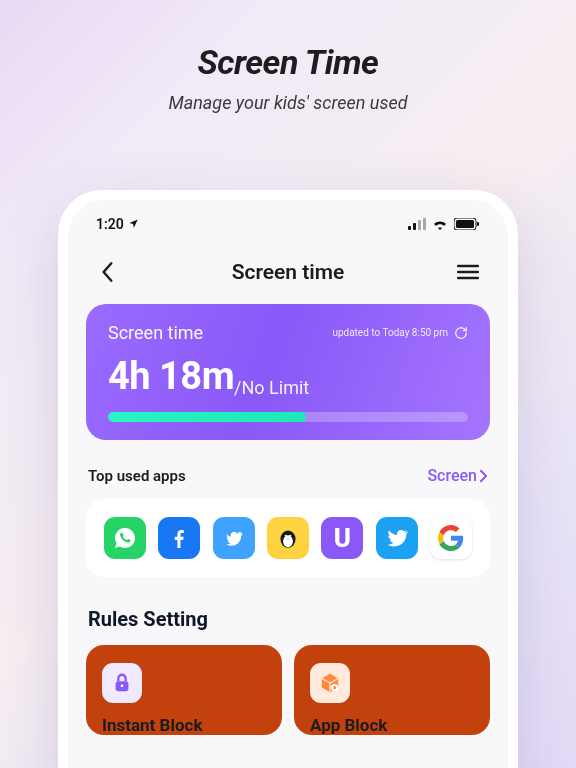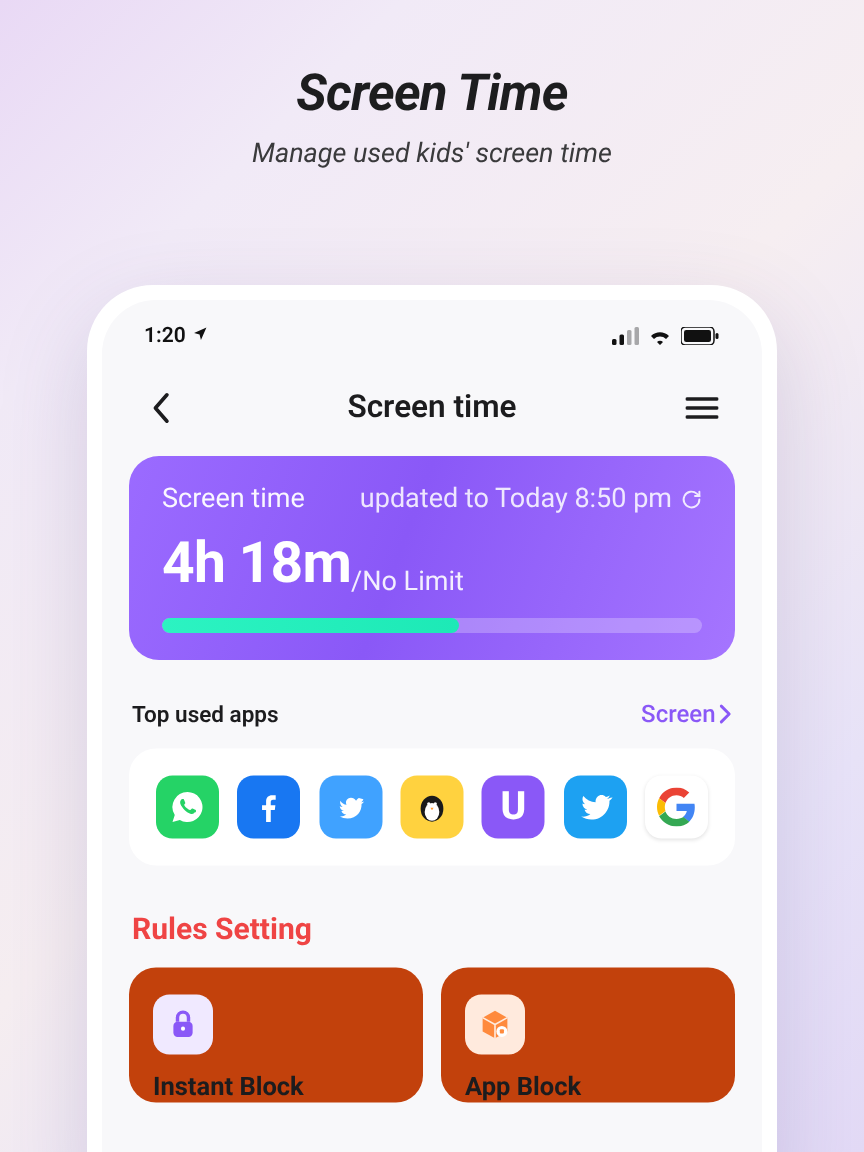--- a/index.html
+++ b/index.html
@@ -75,21 +75,21 @@
     position:relative;
     overflow:hidden;
   }
   .card-top {
     display:flex;
     justify-content:space-between;
     align-items:center;
     font-size:14px;
   }
   .card-top .lbl { font-size:18px; font-weight:400; opacity:.95; }
-  .card-top .upd { font-size:18px; opacity:.85; display:flex; align-items:center; gap:6px; }
+  .card-top .upd { font-size:10px; opacity:.85; display:flex; align-items:center; gap:6px; }
   .time-row { margin-top:6px; display:flex; align-items:flex-end; }
   .time-val { font-size:38px; font-weight:700; letter-spacing:-0.5px; }
   .time-limit { font-size:18px; font-weight:400; opacity:.9;margin-top:28px; }
   .track {
     margin-top:14px;
     height:10px;
     border-radius:6px;
     background: rgba(255,255,255,0.25);
     overflow:hidden;
   }
@@ -119,41 +119,41 @@
     gap:8px;
   }
   .app {
     width:42px; height:42px; border-radius:11px;
     display:flex; align-items:center; justify-content:center;
     font-size:22px; font-weight:700; color:#fff;
     flex-shrink:0;
   }
   .app svg { display:block; }
 
-  .rules-title { font-size:20px; font-weight:700; color:#ef4444; margin: 30px 2px 14px 2px; }
+  .rules-title { font-size:20px; font-weight:700; color:#0f172a; margin: 30px 2px 14px 2px; }
   .rules-row { display:flex; gap:12px; }
   .rule {
     flex:1;
     background:#c2410c;
     border-radius:18px;
     padding: 18px 16px 0 16px;
   }
   .rule-icon {
     width:40px; height:40px; border-radius:11px;
     display:flex; align-items:center; justify-content:center;
     margin-bottom:12px;
   }
   .rule-name { font-size:17px; font-weight:700; color:#1c1c1e; }
 </style>
 </head>
 <body>
 
 <div class="hero">
   <div class="hero-title">Screen Time</div>
-  <div class="hero-sub">Manage used kids' screen time</div>
+  <div class="hero-sub">Manage your kids' screen used</div>
 </div>
 
 <div class="device">
   <div class="screen">
 
     <div class="statusbar">
       <div class="sb-left">
         <span>1:20</span>
         <span>
           <svg width="11" height="11" viewBox="0 0 24 24" fill="#111">

